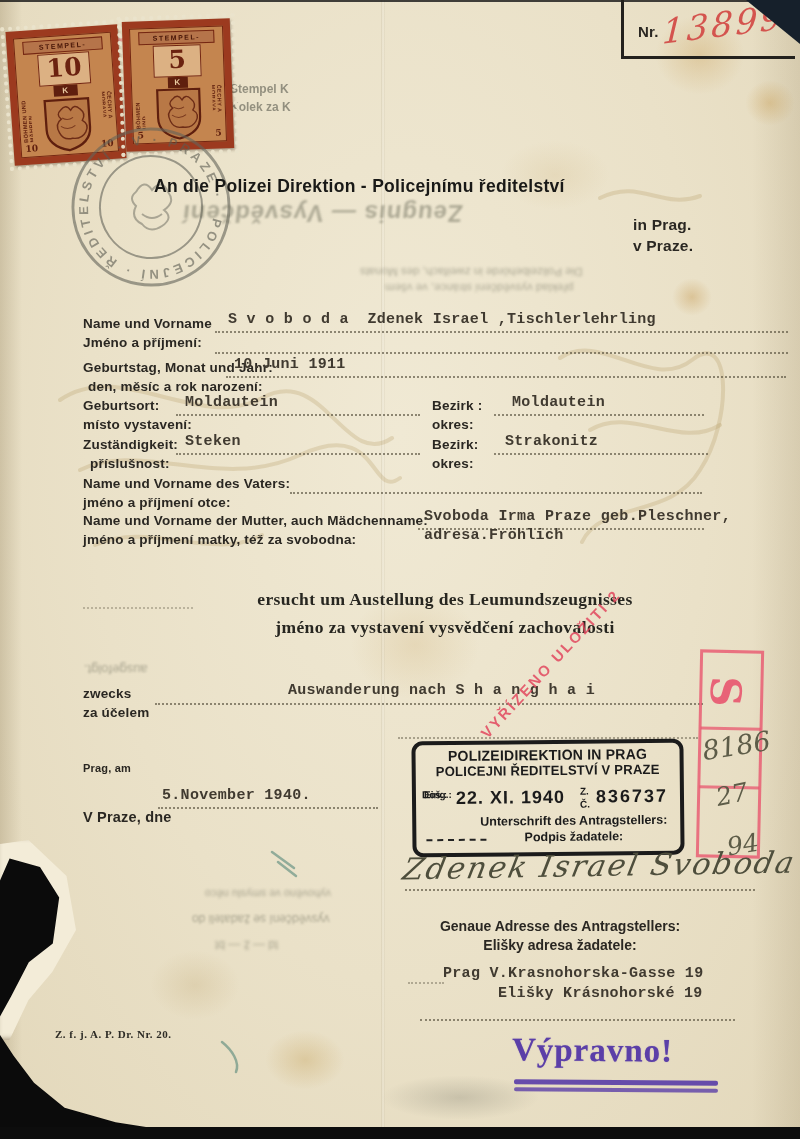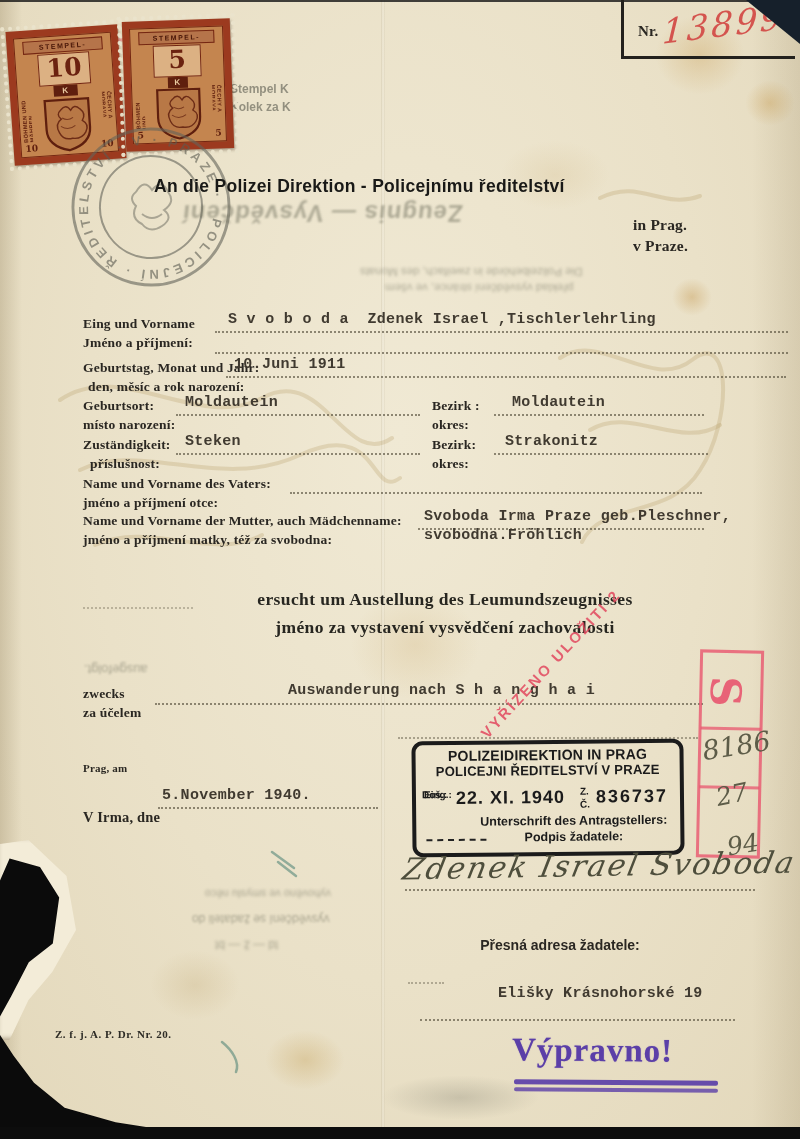--- a/index.html
+++ b/index.html
@@ -4,21 +4,21 @@
 <style>
   html,body{margin:0;padding:0;background:#4a4a4a;}
   .page{
     position:relative;width:800px;height:1139px;overflow:hidden;
     font-family:"Liberation Sans",sans-serif;
     background:
       linear-gradient(90deg, rgba(115,95,55,.22) 0, rgba(0,0,0,0) 22px, rgba(0,0,0,0) 94%, rgba(115,95,55,.14) 100%),
       radial-gradient(ellipse at 50% 38%, #f0e9d4 0%, #eae1c8 55%, #e3d8bb 100%);
   }
   .abs{position:absolute;}
-  .lbl{position:absolute;font-size:13.5px;font-weight:700;color:#2a2722;letter-spacing:.2px;white-space:nowrap;font-family:Liberation Serif, serif;}
+  .lbl{position:absolute;font-size:13.5px;font-weight:700;color:#2a2722;letter-spacing:.2px;white-space:nowrap;}
   .tw{position:absolute;font-family:"Liberation Mono","DejaVu Sans Mono",monospace;font-size:15px;font-weight:700;color:#403a30;letter-spacing:.3px;white-space:pre;}
   .dot{position:absolute;height:1px;border-bottom:2px dotted rgba(75,68,50,.6);}
   .serifb{font-family:"Liberation Serif","DejaVu Serif",serif;font-weight:700;}
   .ghost{position:absolute;color:rgba(110,110,92,.5);transform:rotate(180deg);filter:blur(1px);white-space:nowrap;}
   .stain{position:absolute;border-radius:50%;pointer-events:none;}
   
   .stamp{position:absolute;background:#9c3a1f;box-shadow:1px 2px 3px rgba(60,40,20,.35);}
   .stamp::after{content:"";position:absolute;inset:-5px;border:4px dotted rgba(235,228,205,.95);pointer-events:none;}
   .stamp-inner{position:absolute;inset:7px;border:1px solid #742611;
     background:
@@ -148,58 +148,58 @@
   </svg>
 
   <div class="abs" style="left:154px;top:176px;font-size:17.5px;font-weight:700;color:#191917;letter-spacing:.3px;white-space:nowrap;">An die Polizei Direktion - Policejnímu ředitelství</div>
   <div class="ghost" style="left:182px;top:199px;font-size:24px;font-weight:700;letter-spacing:1px;transform:rotate(180deg) skewX(-6deg);">Zeugnis — Vysvědčení</div>
   <div class="lbl" style="left:633px;top:216px;font-size:15.5px;">in Prag.</div>
   <div class="lbl" style="left:633px;top:237px;font-size:15.5px;">v Praze.</div>
 
   <div class="ghost" style="left:360px;top:266px;font-size:11.5px;filter:blur(1.4px);">Die Polizeibehörde in zweifach, des Monats</div>
   <div class="ghost" style="left:385px;top:282px;font-size:11.5px;filter:blur(1.4px);">překlad vysvědčení stránce, ve všem</div>
 
-  <div class="lbl" style="left:83px;top:316px;">Eing und Vorname</div>
+  <div class="lbl" style="left:83px;top:316px;">Name und Vorname</div>
   <div class="tw" style="left:228px;top:311px;">S v o b o d a  Zdenek Israel ,Tischlerlehrling</div>
   <div class="dot" style="left:215px;top:330px;width:573px;"></div>
   <div class="lbl" style="left:83px;top:335px;">Jméno a příjmení:</div>
   <div class="dot" style="left:215px;top:351px;width:573px;"></div>
 
   <div class="lbl" style="left:83px;top:360px;">Geburtstag, Monat und Jahr:</div>
   <div class="tw" style="left:234px;top:356px;">10.Juni 1911</div>
   <div class="dot" style="left:226px;top:375px;width:560px;"></div>
   <div class="lbl" style="left:88px;top:379px;">den, měsíc a rok narození:</div>
 
   <div class="lbl" style="left:83px;top:398px;">Geburtsort:</div>
   <div class="tw" style="left:185px;top:394px;">Moldautein</div>
   <div class="dot" style="left:176px;top:413px;width:244px;"></div>
   <div class="lbl" style="left:432px;top:398px;">Bezirk :</div>
   <div class="tw" style="left:512px;top:394px;">Moldautein</div>
   <div class="dot" style="left:494px;top:413px;width:210px;"></div>
-  <div class="lbl" style="left:83px;top:417px;">místo narození:</div>
+  <div class="lbl" style="left:83px;top:417px;">místo vystavení:</div>
   <div class="lbl" style="left:432px;top:417px;">okres:</div>
 
   <div class="lbl" style="left:83px;top:437px;">Zuständigkeit:</div>
   <div class="tw" style="left:185px;top:433px;">Steken</div>
   <div class="dot" style="left:176px;top:452px;width:244px;"></div>
   <div class="lbl" style="left:432px;top:437px;">Bezirk:</div>
   <div class="tw" style="left:505px;top:433px;">Strakonitz</div>
   <div class="dot" style="left:494px;top:452px;width:214px;"></div>
   <div class="lbl" style="left:90px;top:456px;">příslušnost:</div>
   <div class="lbl" style="left:432px;top:456px;">okres:</div>
 
   <div class="lbl" style="left:83px;top:476px;">Name und Vorname des Vaters:</div>
   <div class="dot" style="left:290px;top:491px;width:412px;"></div>
   <div class="lbl" style="left:83px;top:495px;">jméno a příjmení otce:</div>
 
   <div class="lbl" style="left:83px;top:513px;">Name und Vorname der Mutter, auch Mädchenname:</div>
   <div class="tw" style="left:424px;top:508px;">Svoboda Irma Praze geb.Pleschner,</div>
   <div class="dot" style="left:418px;top:527px;width:286px;"></div>
   <div class="lbl" style="left:83px;top:532px;">jméno a příjmení matky, též za svobodna:</div>
-  <div class="tw" style="left:424px;top:527px;">svobodna.Fröhlich</div>
+  <div class="tw" style="left:424px;top:527px;">adresa.Fröhlich</div>
 
   <div class="dot" style="left:83px;top:606px;width:110px;opacity:.5;"></div>
   <div class="abs serifb" style="left:90px;top:589px;width:710px;text-align:center;font-size:17.5px;color:#272620;letter-spacing:.4px;">ersucht um Austellung des Leumundszeugnisses</div>
   <div class="abs serifb" style="left:90px;top:617px;width:710px;text-align:center;font-size:17.5px;color:#272620;letter-spacing:.4px;">jméno za vystavení vysvědčení zachovalosti</div>
 
   <div class="ghost" style="left:84px;top:662px;font-size:13px;filter:blur(.8px);">ausgefolgt.</div>
   <div class="lbl" style="left:83px;top:686px;">zwecks</div>
   <div class="lbl" style="left:83px;top:705px;">za účelem</div>
   <div class="tw" style="left:288px;top:682px;">Auswanderung nach S h a n g h a i</div>
   <div class="dot" style="left:155px;top:702px;width:548px;"></div>
@@ -209,21 +209,21 @@
   <div class="sgrid">
     <div class="abs" style="left:8px;top:14px;font-family:'DejaVu Serif',serif;font-size:42px;font-weight:700;color:rgba(232,85,110,.9);transform:rotate(90deg);">S</div>
     <div class="rule" style="top:74px;"></div>
     <div class="rule" style="top:133px;"></div>
   </div>
   <div class="pencil" style="left:702px;top:730px;font-size:27px;transform:rotate(-9deg);">8186</div>
   <div class="pencil" style="left:716px;top:780px;font-size:25px;transform:rotate(-11deg);">27</div>
   <div class="pencil" style="left:727px;top:830px;font-size:25px;transform:rotate(-9deg);">94</div>
 
   <div class="lbl" style="left:83px;top:762px;font-size:11px;text-align:right;">Prag, am</div>
-  <div class="lbl" style="left:83px;top:809px;font-size:14.5px;">V Irma, dne</div>
+  <div class="lbl" style="left:83px;top:809px;font-size:14.5px;">V Praze, dne</div>
   <div class="tw" style="left:162px;top:787px;">5.November 1940.</div>
   <div class="dot" style="left:158px;top:806px;width:220px;"></div>
   <div class="dot" style="left:398px;top:736px;width:300px;opacity:.7;"></div>
 
   <div class="rbox">
     <div class="c1">POLIZEIDIREKTION IN PRAG</div>
     <div class="c2">POLICEJNI ŘEDITELSTVÍ V PRAZE</div>
     <div class="abs sm" style="left:8px;top:44px;">Eing.:</div>
     <div class="abs sm" style="left:6px;top:44px;">Doš.:</div>
     <div class="abs big" style="left:40px;top:43px;letter-spacing:1px;">22. XI. 1940</div>
@@ -235,22 +235,24 @@
     <div class="abs" style="left:10px;top:94px;width:60px;border-top:2px dashed #222;"></div>
   </div>
 
   <div class="handink" style="left:404px;top:848px;font-size:30px;letter-spacing:2px;transform:skewX(-12deg) rotate(-1deg);">Zdenek Israel Svoboda</div>
   <div class="dot" style="left:405px;top:888px;width:350px;"></div>
 
   <div class="ghost" style="left:205px;top:888px;font-size:11px;filter:blur(1.5px);">vyhověno ve smyslu něco</div>
   <div class="ghost" style="left:192px;top:912px;font-size:12px;filter:blur(1.3px);">vysvědčení se žadateli do</div>
   <div class="ghost" style="left:215px;top:938px;font-size:12px;filter:blur(1.5px);">td — ž — bt</div>
 
-  <div class="abs" style="left:395px;top:937px;width:330px;text-align:center;font-size:14px;font-weight:700;color:#2a2722;">Přesná adresa žadatele:</div>
+  <div class="abs" style="left:395px;top:918px;width:330px;text-align:center;font-size:14px;font-weight:700;color:#2a2722;">Genaue Adresse des Antragstellers:</div>
+  <div class="abs" style="left:395px;top:937px;width:330px;text-align:center;font-size:14px;font-weight:700;color:#2a2722;">Elišky adresa žadatele:</div>
   <div class="dot" style="left:408px;top:981px;width:36px;opacity:.6;"></div>
+  <div class="tw" style="left:443px;top:965px;">Prag V.Krasnohorska-Gasse 19</div>
   <div class="tw" style="left:498px;top:985px;">Elišky Krásnohorské 19</div>
   <div class="dot" style="left:420px;top:1018px;width:315px;"></div>
 
   <div class="abs serifb" style="left:55px;top:1028px;font-size:11px;color:#2e2c26;letter-spacing:.5px;">Z. f. j. A. P. Dr. Nr. 20.</div>
 
   <div class="abs serifb" style="left:512px;top:1032px;font-size:33px;color:#5b3fa8;letter-spacing:1px;transform:rotate(.5deg);text-shadow:0 0 1px rgba(91,63,168,.6);">Výpravno!</div>
   <div class="abs" style="left:514px;top:1080px;width:204px;height:5px;background:#5b3fa8;border-radius:2px;opacity:.92;transform:rotate(.4deg);"></div>
   <div class="abs" style="left:514px;top:1088px;width:204px;height:4px;background:#5b3fa8;border-radius:2px;opacity:.8;transform:rotate(.4deg);"></div>
 
   <div class="abs" style="left:0;top:840px;width:95px;height:200px;background:#f3ecd8;clip-path:polygon(0 2%,30% 0,70% 18%,80% 45%,55% 66%,30% 80%,10% 100%,0 100%);box-shadow:inset -2px -2px 4px rgba(120,100,70,.5);"></div>

